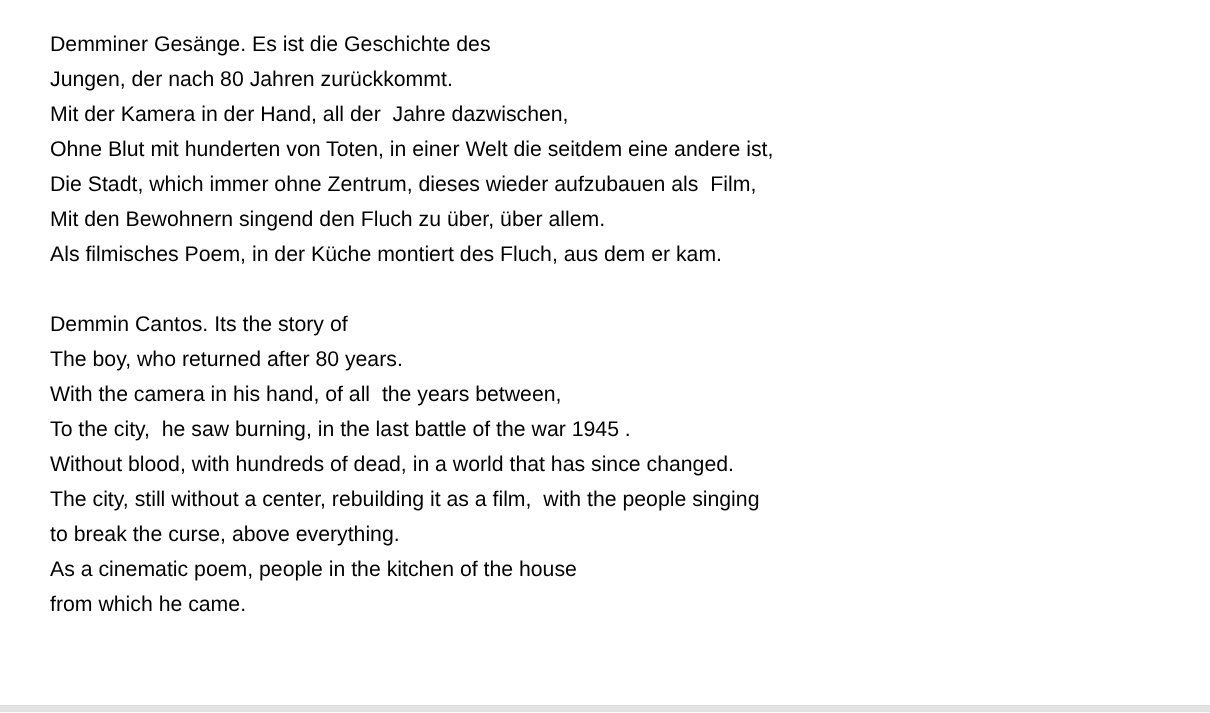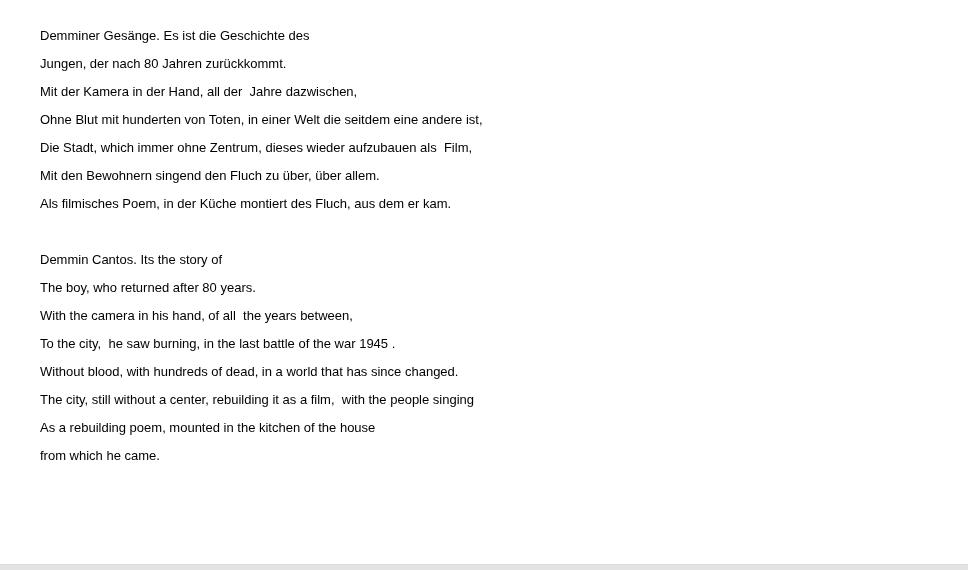--- a/index.html
+++ b/index.html
@@ -14,21 +14,21 @@
     background: #ffffff;
     overflow: hidden;
     font-family: "Liberation Sans", "DejaVu Sans", sans-serif;
   }
   .poem-container {
     position: absolute;
     left: 40px;
     top: 22px;
     right: 20px;
     color: #000000;
-    font-size: 13px;
+    font-size: 17px;
     line-height: 28px;
     font-weight: 400;
   }
   .line {
     white-space: pre;      
     min-height: 28px;
   }
   .block-gap {
     height: 28px;
   }
@@ -62,21 +62,22 @@
 
     <div class="block-gap"></div>
 
     <div>
       <div class="line">Demmin Cantos. Its the story of</div>
       <div class="line">The boy, who returned after 80 years.</div>
       <div class="line">With the camera in his hand, of all  the years between,</div>
       <div class="line">To the city,  he saw burning, in the last battle of the war 1945 .</div>
       <div class="line">Without blood, with hundreds of dead, in a world that has since changed.</div>
       <div class="line">The city, still without a center, rebuilding it as a film,  with the people singing</div>
-      <div class="line">As a rebuilding poem, mounted in the kitchen of the house</div>
+      <div class="line">to break the curse, above everything.</div>
+      <div class="line">As a cinematic poem, people in the kitchen of the house</div>
       <div class="line">from which he came.</div>
     </div>
 
   </div>
 
   <div class="bottom-bar"></div>
 
 </div>
 
 </body></html>

